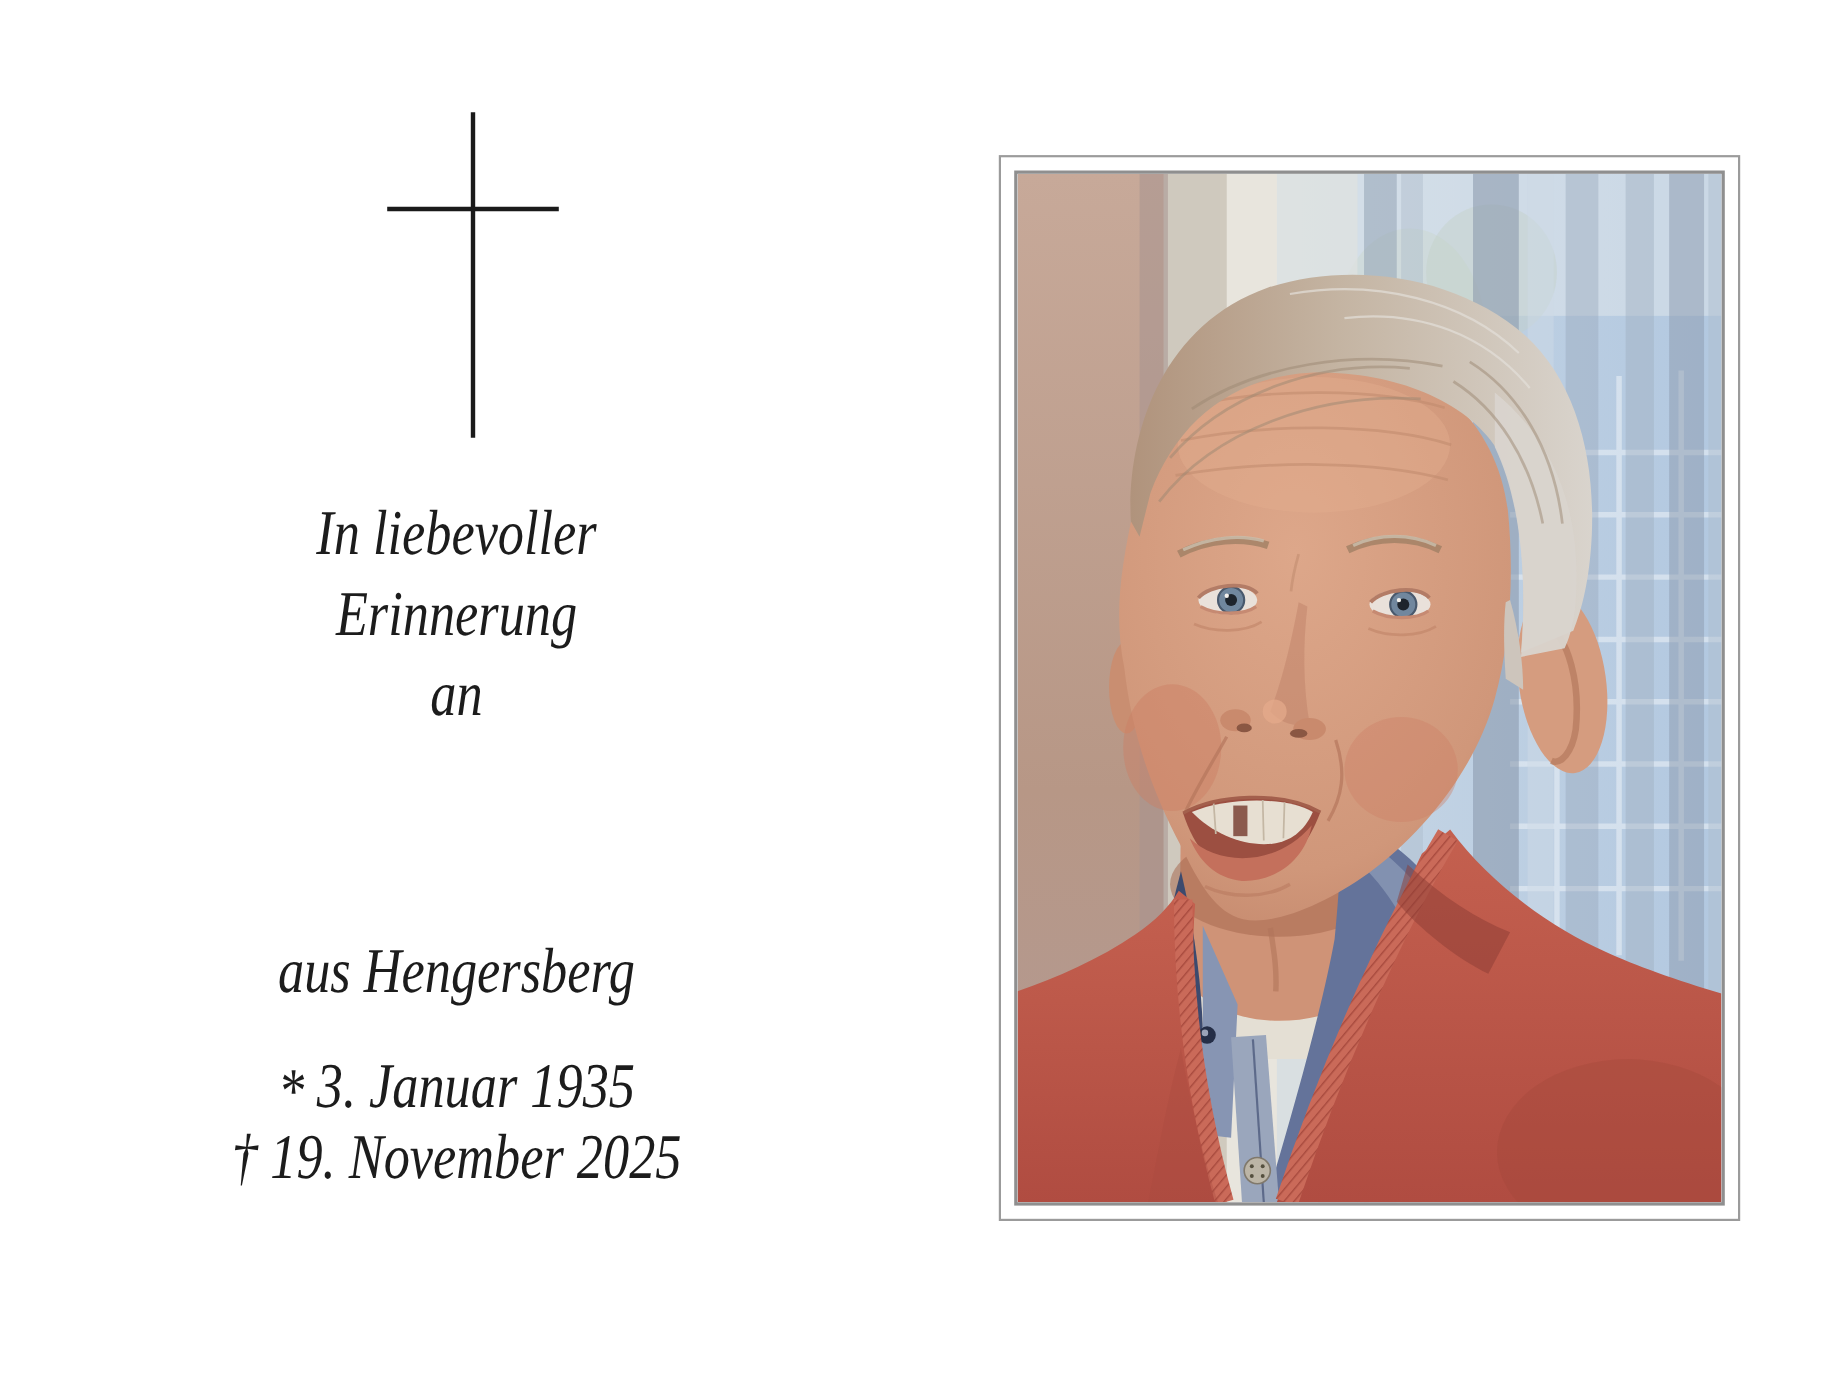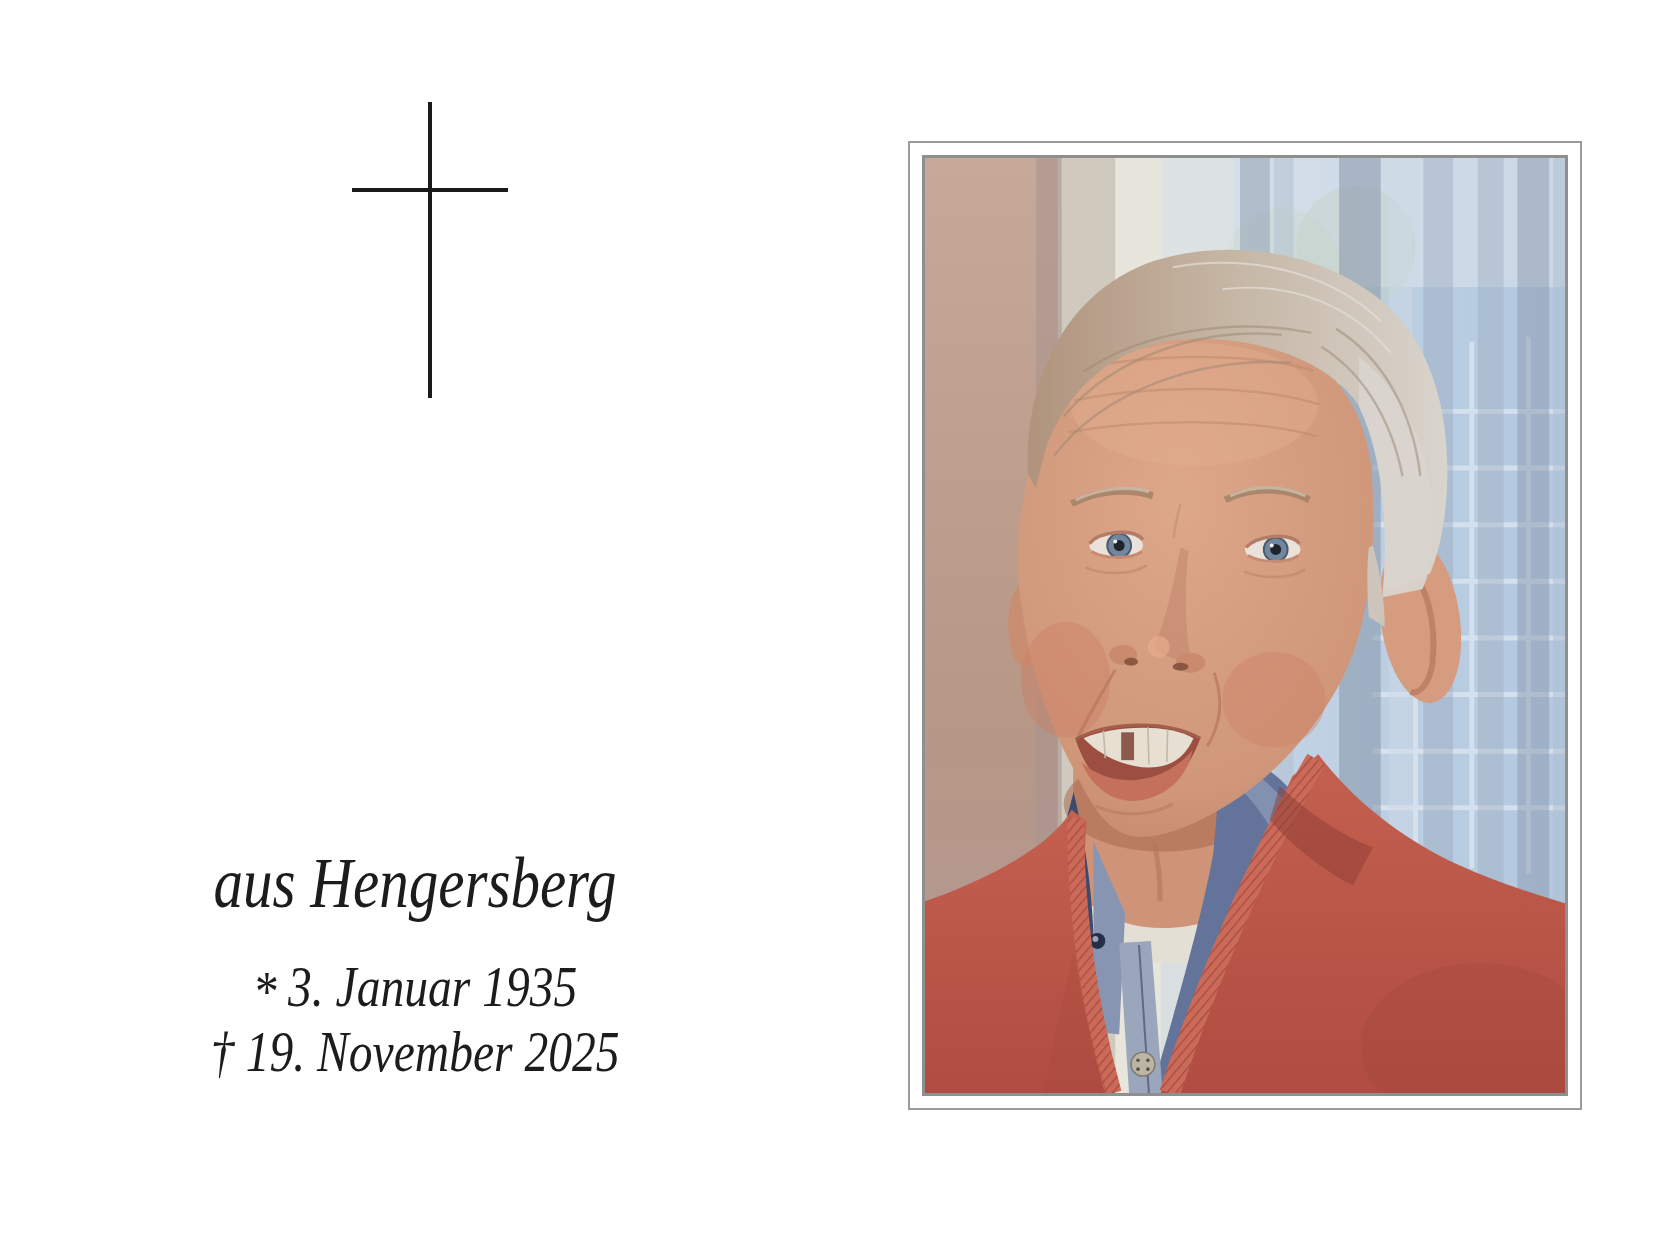--- a/index.html
+++ b/index.html
@@ -16,21 +16,21 @@
   .cross-wrap { position:absolute; left:340px; top:96px; width:170px; height:310px; }
   .textblock {
     position:absolute; left:0; width:820px;
     text-align:center; font-style:italic; color:#1c1c1c;
     white-space:nowrap;
   }
   .squeeze { display:block; transform:scaleX(0.82); transform-origin:50% 50%; }
   .intro { top:448px; font-size:58px; line-height:73px; }
   .name  { top:693px; font-size:122px; line-height:124px; }
   .name .squeeze { transform:scaleX(0.76); }
-  .origin{ top:848px; font-size:72px; line-height:70px; }
+  .origin{ top:848px; font-size:58px; line-height:70px; }
   .dates { top:954px; font-size:58px; line-height:65px;font-style:italic; }
   .dates .sym { display:inline-block; margin-right:14px; }
   .dates .born-sym { position:relative; top:5px; }
 
   
   .photo-frame {
     position:absolute; left:908px; top:141px;
     width:674px; height:969px; box-sizing:border-box;
     border:2px solid #9b9b9b; background:#ffffff; padding:12px;
   }
@@ -47,20 +47,25 @@
 
   <div class="left-col">
 
     <div class="cross-wrap">
       <svg viewBox="0 0 170 310" width="170" height="310">
         <line x1="85" y1="6" x2="85" y2="302" stroke="#1a1a1a" stroke-width="4"></line>
         <line x1="7" y1="94" x2="163" y2="94" stroke="#1a1a1a" stroke-width="4"></line>
       </svg>
     </div>
 
+    <div class="textblock intro">
+      <span class="squeeze">In liebevoller</span>
+      <span class="squeeze">Erinnerung</span>
+      <span class="squeeze">an</span>
+    </div>
 
 
     <div class="textblock origin">
       <span class="squeeze">aus Hengersberg</span>
     </div>
 
     <div class="textblock dates">
       <span class="squeeze"><span class="sym born-sym">*</span><span>3. Januar 1935</span></span>
       <span class="squeeze"><span class="sym">†</span><span>19. November 2025</span></span>
     </div>

